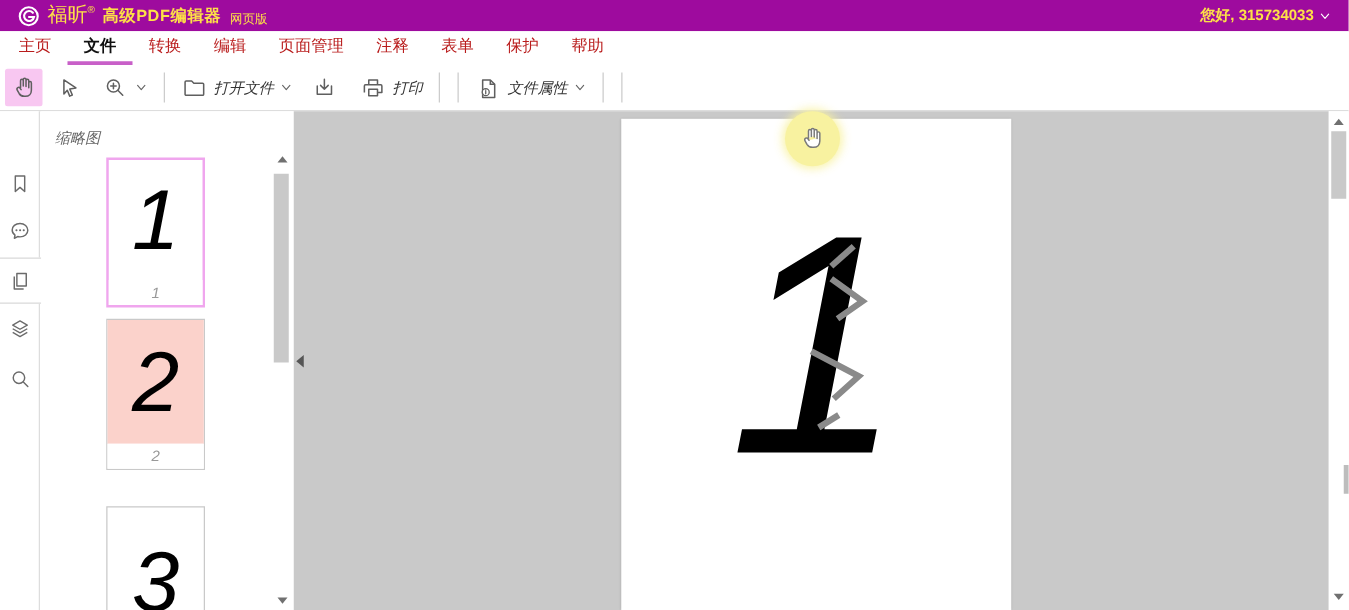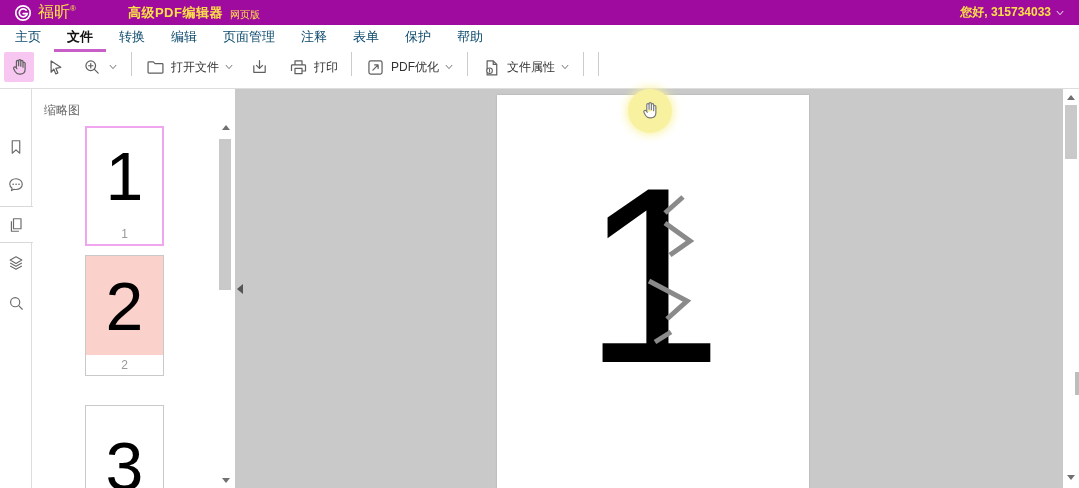--- a/index.html
+++ b/index.html
@@ -7,47 +7,47 @@
     font-family:"Liberation Sans", sans-serif; background:#fff; }
   .app { position:relative; width:1079px; height:488px; }
 
   
   .topbar { position:absolute; left:0; top:0; width:1079px; height:25px;
     display:flex; align-items:center; justify-content:space-between;
     padding:0 14px; color:#fde047; }
   .brand { display:flex; align-items:center; gap:6px; }
   .brand-logo { width:18px; height:18px; }
   .brand-reg { font-size:8px; vertical-align:super; }
-  .brand-product { font-size:13px; font-weight:bold; letter-spacing:.5px;margin-left:46px; }
+  .brand-product { font-size:13px; font-weight:bold; letter-spacing:.5px; }
   .brand-edition { font-size:10px; margin-left:1px; margin-top:4px; }
   .user-box { display:flex; align-items:center; gap:4px; cursor:pointer; }
   .user-greeting { font-size:12px; font-weight:bold; }
 
   
   .menubar { position:absolute; left:0; top:25px; width:1079px; height:27px;
     background:#fff; display:flex; align-items:stretch; padding-left:2px; }
-  .menu-item { font-size:13px; color:#0c4a6e; padding:0 13px; display:flex;
+  .menu-item { font-size:13px; color:#b91c1c; padding:0 13px; display:flex;
     align-items:center; cursor:pointer; border-bottom:3px solid transparent; }
   .menu-item.active { font-weight:bold; color:#111;text-align:center; }
 
   
   .toolbar { position:absolute; left:0; top:52px; width:1079px; height:37px;
     background:#fff; border-bottom:1px solid #ddd; display:flex;
-    align-items:flex-start; padding-left:4px; }
+    align-items:center; padding-left:4px;font-style:italic; }
   .tb-btn { display:flex; align-items:center; gap:5px; height:30px;
     padding:0 6px; border-radius:2px; cursor:pointer; color:#555;
     font-size:12px; }
   .tb-btn .lbl { color:#333; white-space:nowrap; }
   .tb-btn.icon-only { width:30px; justify-content:center; padding:0; }
   .tb-sep { width:1px; height:24px; background:#ccc; margin:0 7px; }
   .chev { width:10px; height:10px; color:#666; }
   svg.ticon { width:21px; height:21px; color:#5f5f5f; }
 
   
-  .workspace { position:absolute; left:0; top:89px; width:915px; height:399px; }
+  .workspace { position:absolute; left:0; top:89px; width:915px; height:399px;font-style:italic; }
 
   
   .iconstrip { position:absolute; left:0; top:0; width:32px; height:399px;
     background:#fff; border-right:1px solid #ddd; }
   .strip-icon { position:absolute; left:6px; width:20px; height:20px;
     color:#6b6b6b; cursor:pointer; }
   .strip-active-box { position:absolute; left:0; top:117px; width:33px;
     height:37px; background:#fff; border-top:1px solid #d9d9d9;
     border-bottom:1px solid #d9d9d9; }
 
@@ -197,30 +197,20 @@
 
     <div class="tb-btn" style="margin-left:8px">
       <svg class="ticon" viewBox="0 0 24 24">
         <path d="M8 9V4.5h8V9M5 9h14a1 1 0 0 1 1 1v6h-4M4 16V10a1 1 0 0 1 1-1M8 13h8v6H8Z" fill="none" stroke="currentColor" stroke-width="1.4" stroke-linejoin="round"></path>
       </svg>
       <span class="lbl">打印</span>
     </div>
 
     <div class="tb-sep"></div>
 
-    <div class="tb-btn">
-      <svg class="ticon" viewBox="0 0 24 24">
-        <rect x="4.5" y="4.5" width="15" height="15" rx="2" fill="none" stroke="currentColor" stroke-width="1.4"></rect>
-        <path d="M9 15l6-6M11 9h4v4" fill="none" stroke="currentColor" stroke-width="1.4" stroke-linecap="round" stroke-linejoin="round"></path>
-      </svg>
-      <span class="lbl">PDF优化</span>
-      <svg class="chev" viewBox="0 0 24 24">
-          <use href="#sym-chev"></use>
-        </svg>
-    </div>
 
     <div class="tb-sep"></div>
 
     <div class="tb-btn">
       <svg class="ticon" viewBox="0 0 24 24">
         <path d="M7 20.5V4.5h7l4 4v12Z" fill="none" stroke="currentColor" stroke-width="1.4" stroke-linejoin="round"></path>
         <path d="M14 4.5v4h4" fill="none" stroke="currentColor" stroke-width="1.4"></path>
         <circle cx="9.8" cy="15.7" r="3.2" fill="#fff" stroke="currentColor" stroke-width="1.2"></circle>
         <path d="M9.8 15v2.2M9.8 13.7v.2" stroke="currentColor" stroke-width="1.2" stroke-linecap="round"></path>
       </svg>

